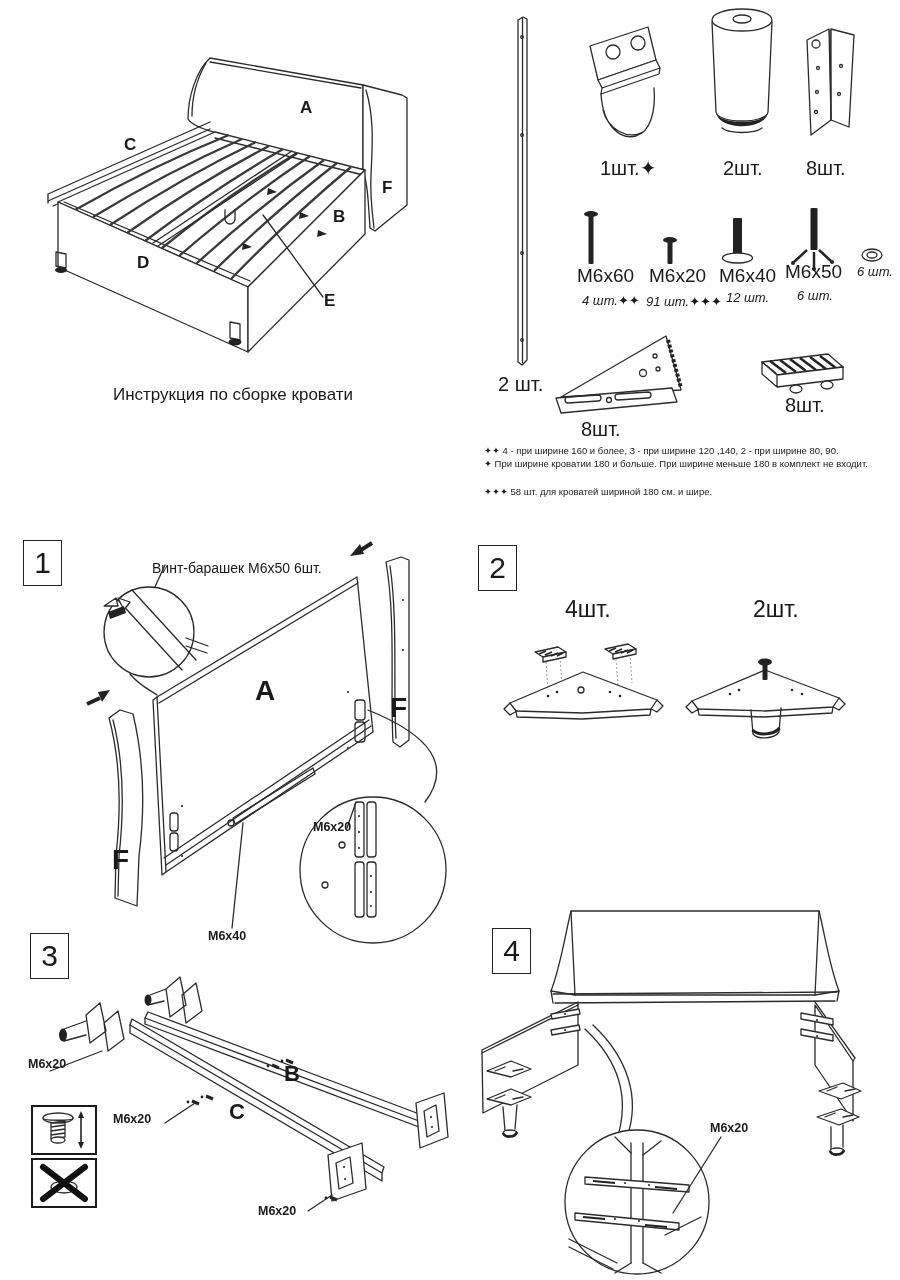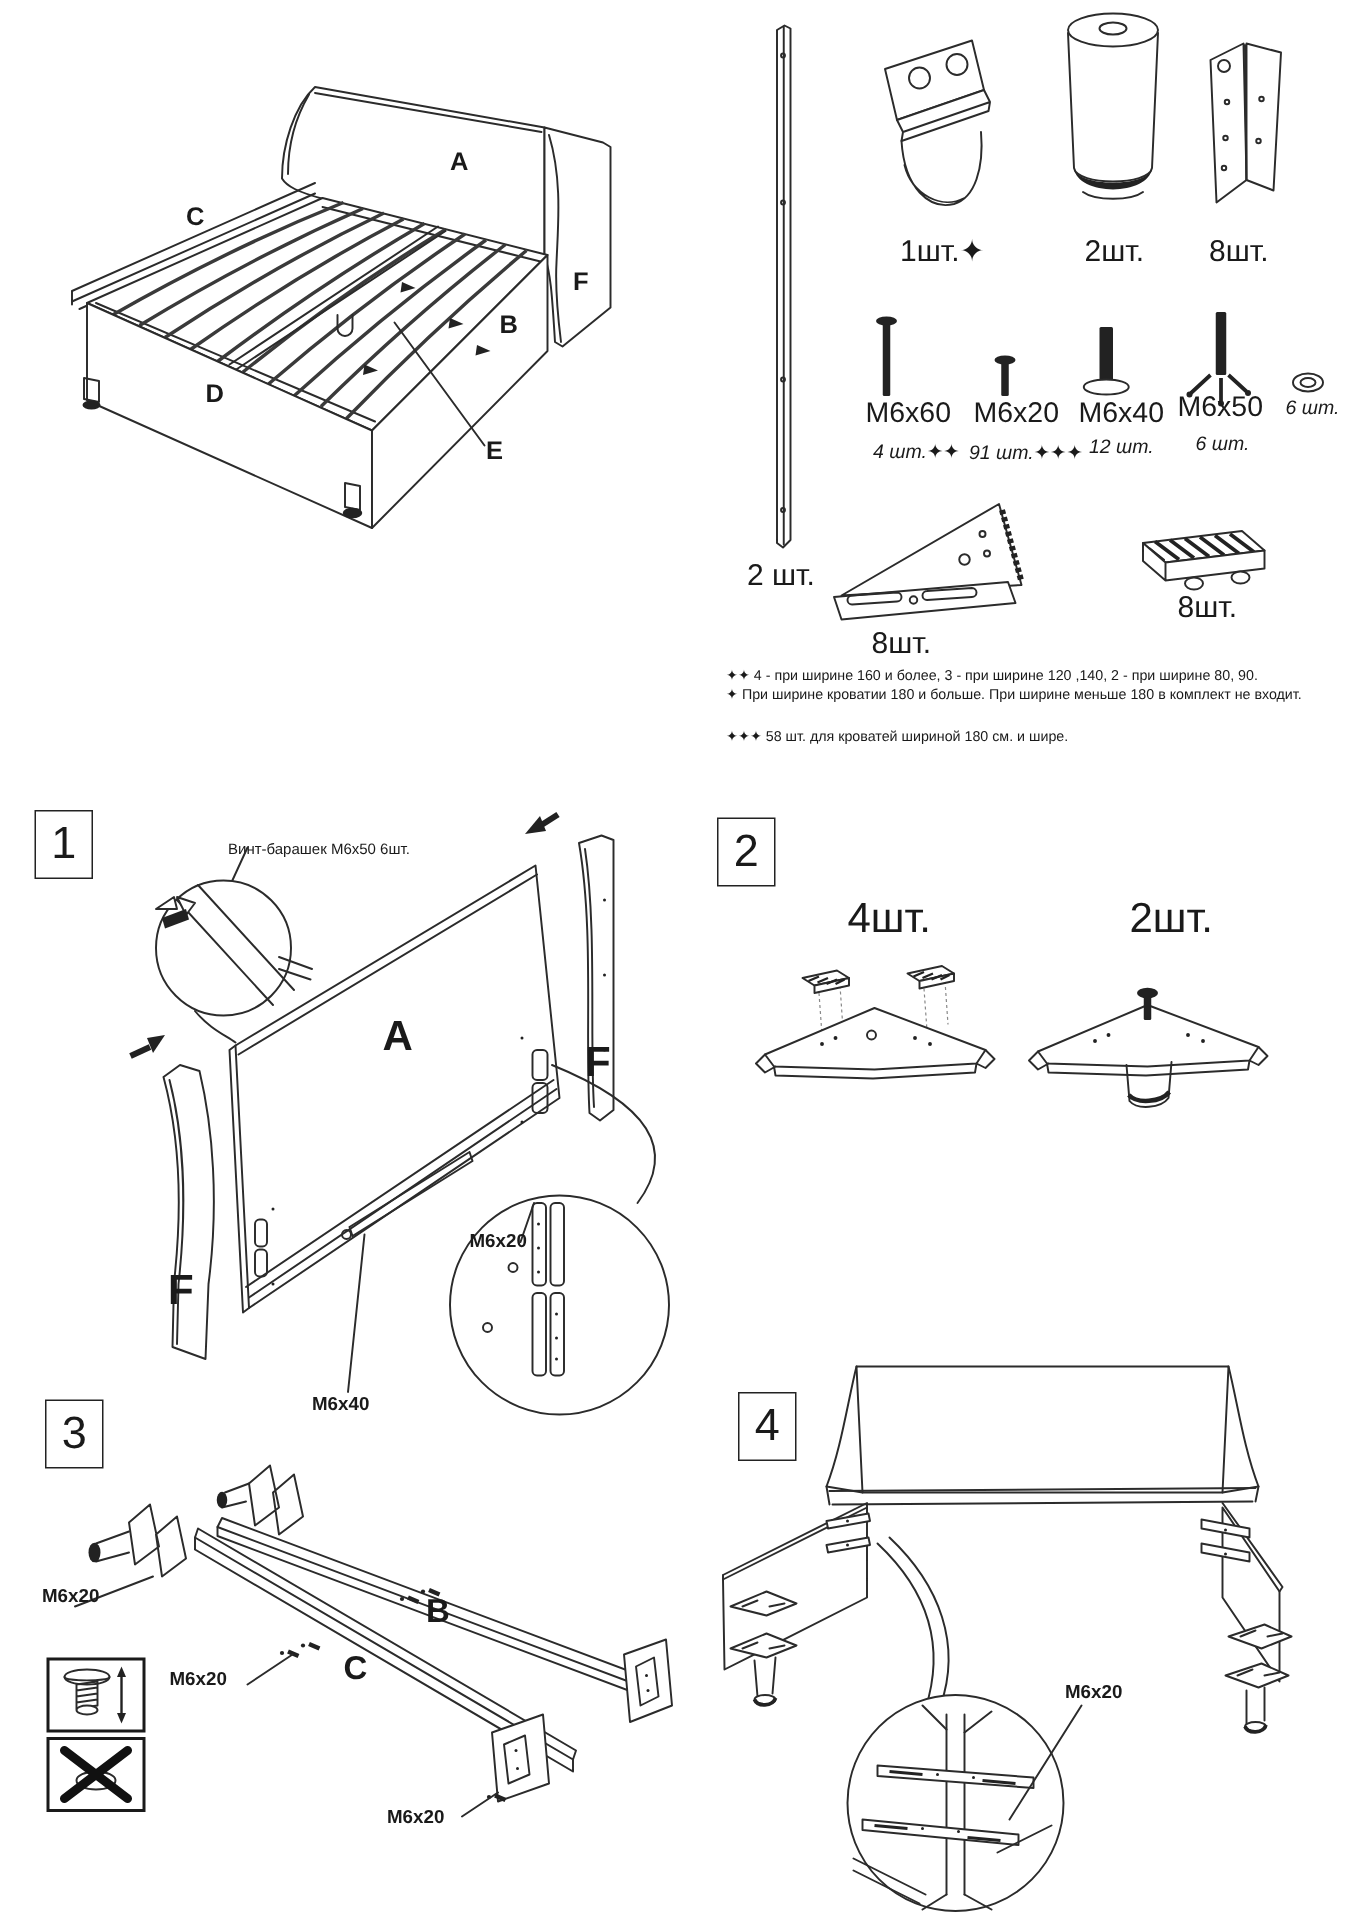--- a/index.html
+++ b/index.html
@@ -3,24 +3,24 @@
 <meta charset="utf-8">
 <style>
   html,body{margin:0;padding:0;background:#fff;}
   #sheet{position:relative;width:900px;height:1280px;background:#fff;overflow:hidden;
          font-family:"Liberation Sans","DejaVu Sans",sans-serif;color:#1a1a1a;}
   .abs{position:absolute;}
   .lbl{position:absolute;white-space:nowrap;color:#1a1a1a;line-height:1.1;}
   .letter{font-weight:bold;}
   .t17{font-size:17px;}
   .t15{font-size:15px;}
-  .t14{font-size:10px;}
+  .t14{font-size:14px;}
   .t20{font-size:20px;}
   .t22{font-size:22px;font-weight:bold;}
-  .t23{font-size:28px;}
+  .t23{font-size:23px;}
   .hwname{font-size:19px;}
   .hwqty{font-size:13px;font-style:italic;}
   .m6{font-size:12.5px;font-weight:bold;}
   .foot{font-size:9.5px;}
   .stepbox{position:absolute;width:37px;height:44px;border:1.6px solid #222;
            font-size:30px;display:flex;align-items:center;justify-content:center;}
   .title-wrap{position:absolute;left:43px;top:385px;width:380px;text-align:center;}
   .title-wrap .l2{margin-top:7px;}
   svg{position:absolute;overflow:visible;}
   svg *{vector-effect:non-scaling-stroke;}
@@ -66,20 +66,21 @@
     <path class="ln" d="M243 215 L303 297"></path>
   </svg>
   <div class="lbl letter t17" style="left:300px;top:99px">A</div>
   <div class="lbl letter t17" style="left:124px;top:136px">C</div>
   <div class="lbl letter t17" style="left:382px;top:179px">F</div>
   <div class="lbl letter t17" style="left:333px;top:208px">B</div>
   <div class="lbl letter t17" style="left:137px;top:254px">D</div>
   <div class="lbl letter t17" style="left:324px;top:292px">E</div>
 
   <div class="title-wrap">
+    <div class="t17">Инструкция по сборке кровати</div>
   </div>
 
   <svg class="abs" style="left:450px;top:0px" width="450" height="450" viewBox="0 0 450 450">
 
     <g>
       <path class="ln fillw" d="M68 20 L73 17 L77 19 L77 360 L72 365 L68 362 Z"></path>
       <path class="ln" d="M72.5 18 L72.5 363"></path>
       <circle class="ln" cx="72" cy="37" r="1.3"></circle>
         <circle class="ln" cx="72" cy="135" r="1.3"></circle>
       <circle class="ln" cx="72" cy="253" r="1.3"></circle>

